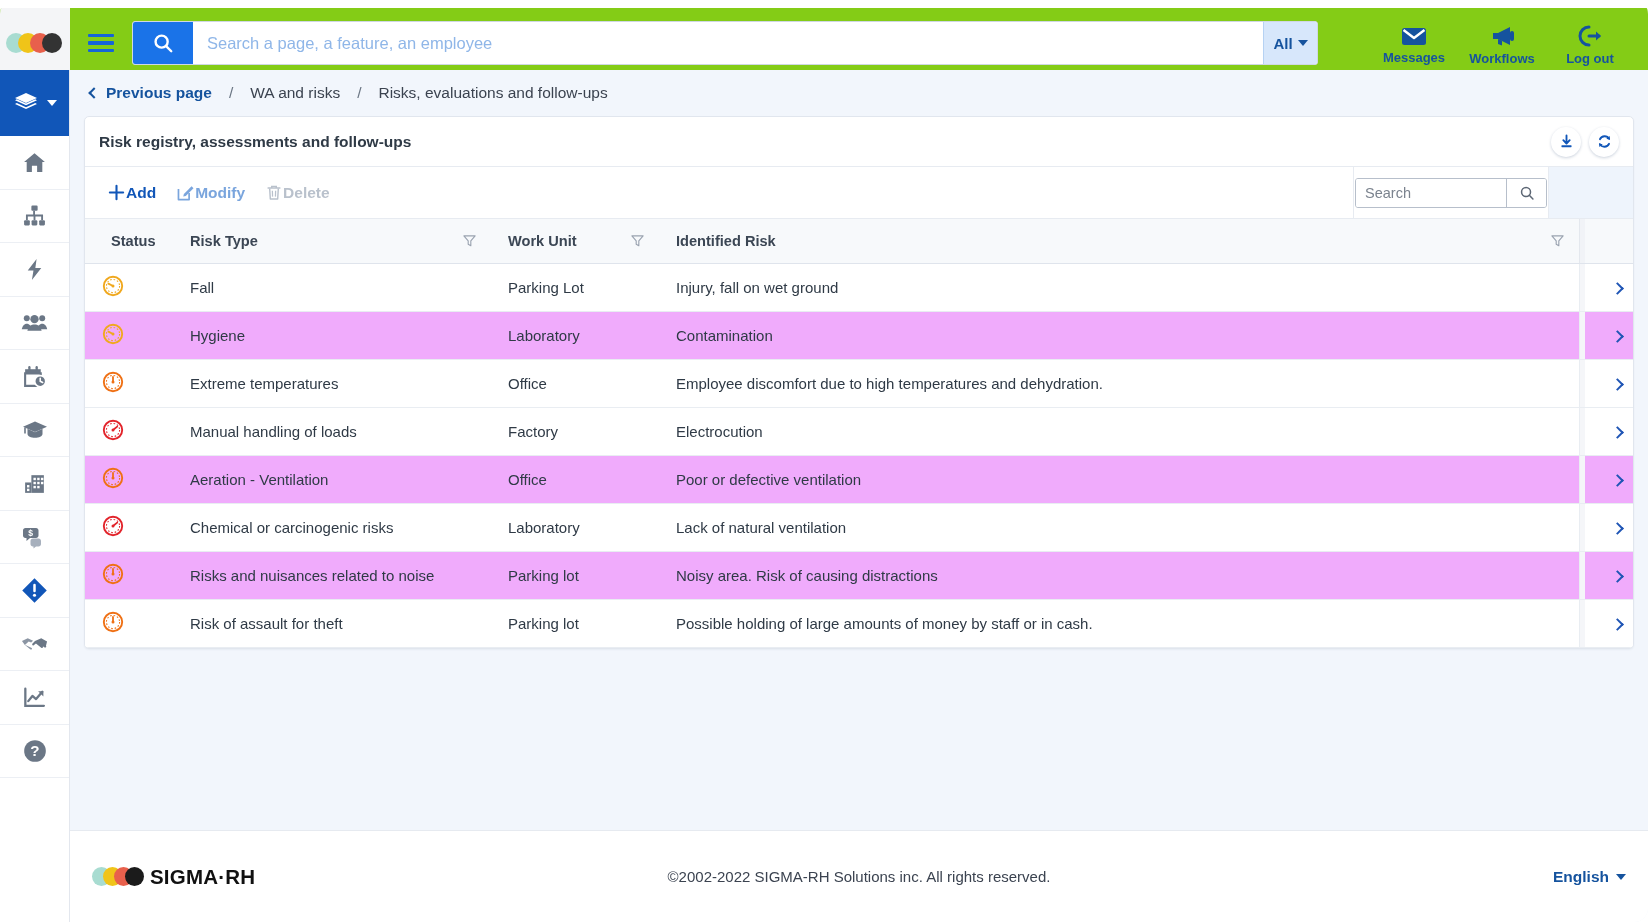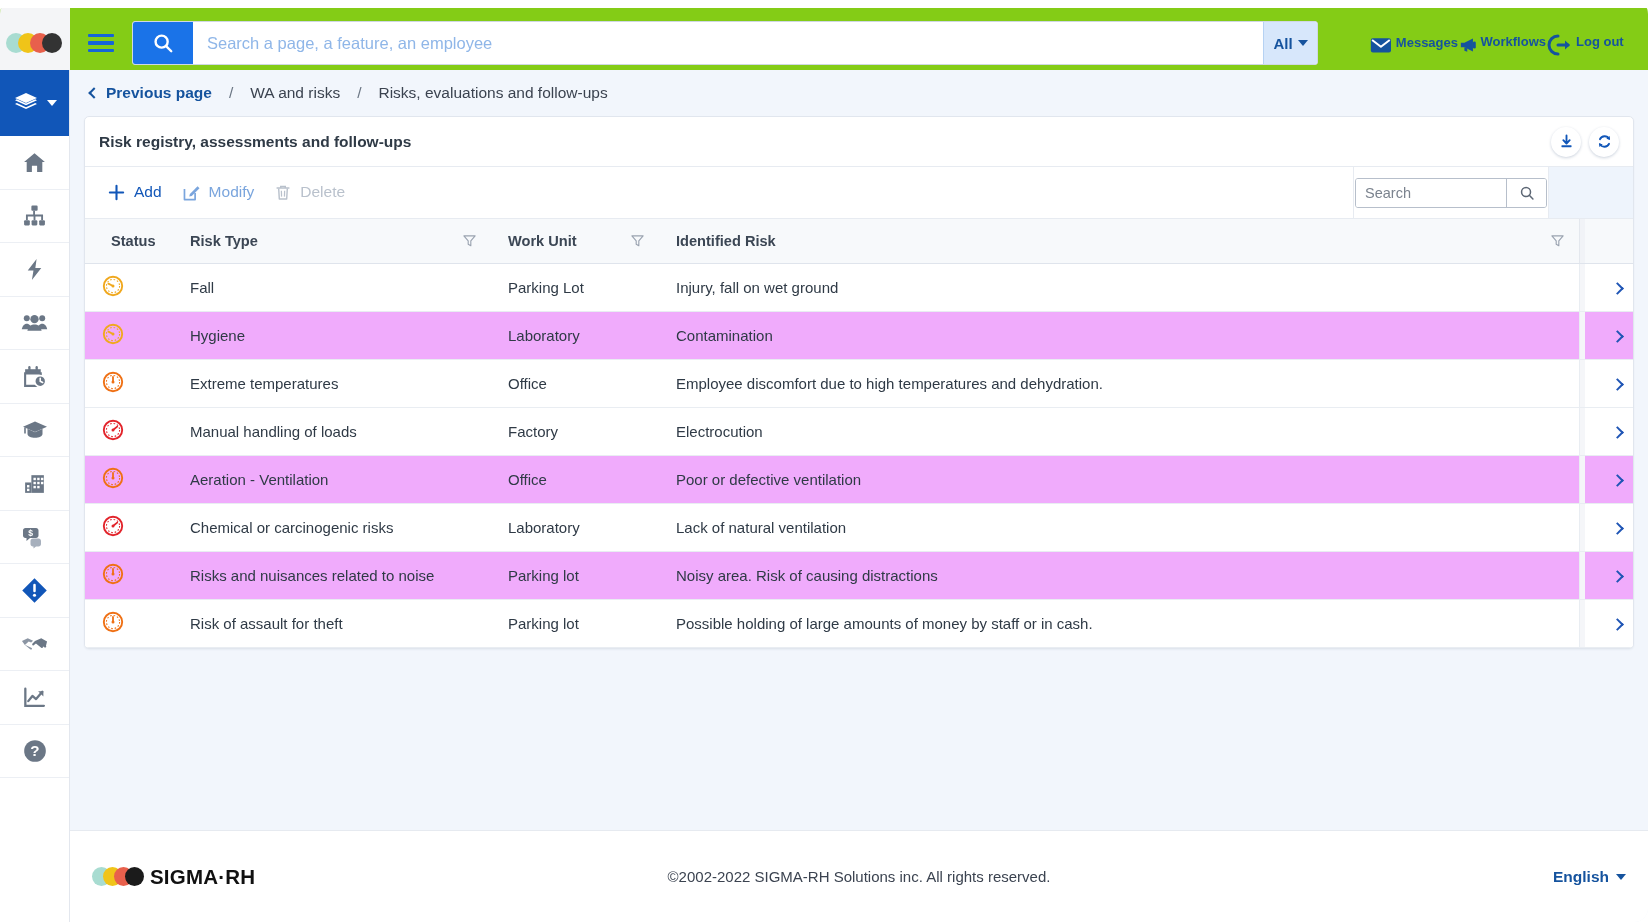--- a/index.html
+++ b/index.html
@@ -84,21 +84,21 @@
     border-right: 5px solid transparent;
     border-top: 6px solid #15539e;
   }
 
   .top-actions {
     display: flex; align-items: center; gap: 0px;
     margin-left: auto; padding-right: 14px;
   }
   .top-action {
     width: 88px;
-    display: flex; flex-direction: row; 
+    display: flex; flex-direction: column; align-items: center;
     gap: 4px; cursor: pointer; padding-top: 4px;
   }
   .top-action .lbl {
     font-size: 13px; font-weight: bold; color: #15539e;
     white-space: nowrap;
   }
 
   
   .sidebar {
     position: absolute; left: 0; top: 70px;
@@ -176,23 +176,23 @@
   }
 
   .toolbar {
     height: 52px;
     display: flex; align-items: center;
     padding-left: 16px;
     border-bottom: 1px solid #e7ebf1;
     position: relative;
   }
   .tb-btn {
-    display: flex; align-items: flex-start; gap: 8px;
+    display: flex; align-items: center; 
     padding: 0 14px 0 6px;
-    font-size: 15.5px; font-weight: normal;
+    font-size: 15.5px; font-weight: bold;
     cursor: pointer;
   }
   .tb-add { color: #1156b8; }
   .tb-modify { color: #7aa5dd; }
   .tb-delete { color: #b9c1cc; cursor: default; }
 
   .tb-search-cell {
     margin-left: auto;
     height: 100%;
     display: flex; align-items: center; justify-content: center;

